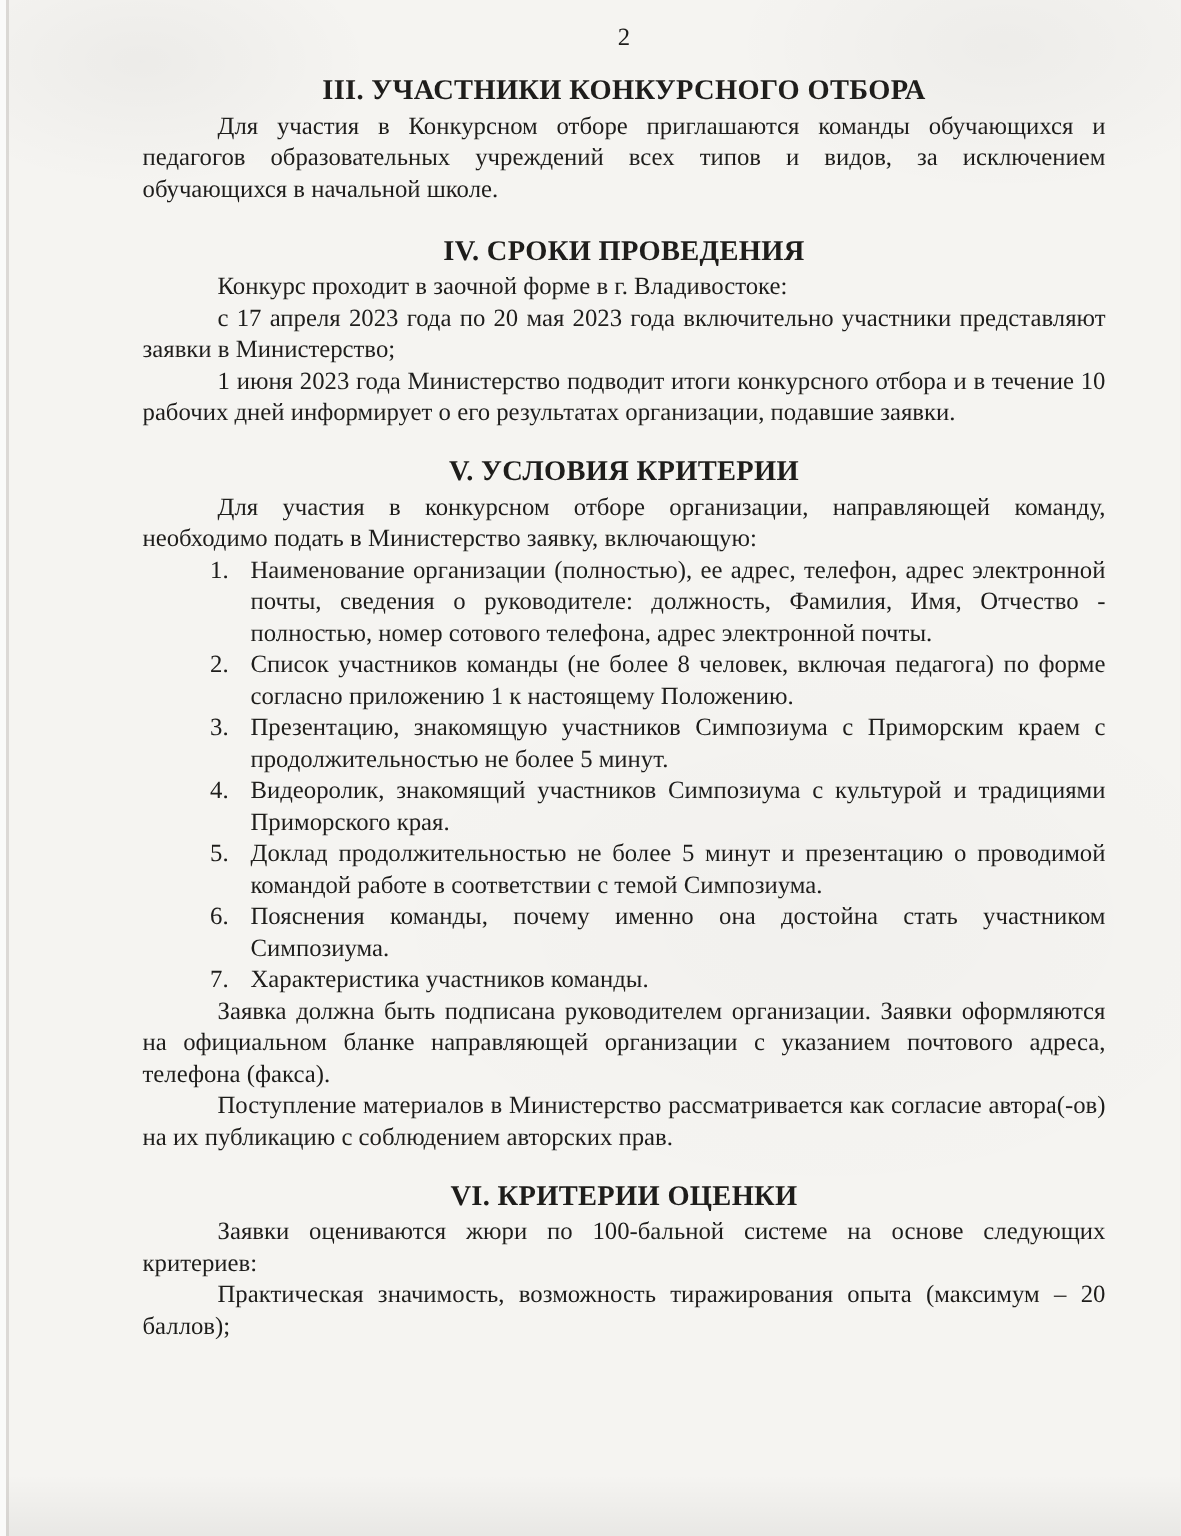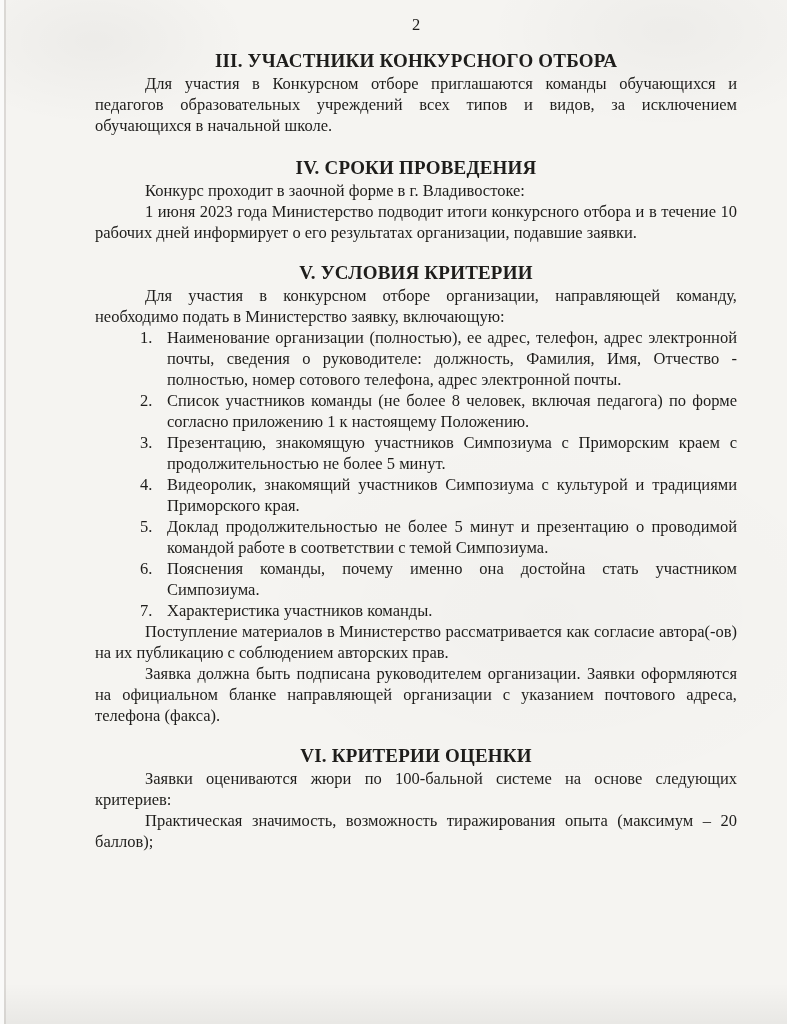--- a/index.html
+++ b/index.html
@@ -90,20 +90,21 @@
     <div class="page-number">2</div>
 
     <section>
       <h2 class="sec-heading mt-iii">III. УЧАСТНИКИ КОНКУРСНОГО ОТБОРА</h2>
       <p class="para">Для участия в Конкурсном отборе приглашаются команды обучающихся и педагогов образовательных учреждений всех типов и видов, за исключением обучающихся в начальной школе.</p>
     </section>
 
     <section>
       <h2 class="sec-heading mt-iv">IV. СРОКИ ПРОВЕДЕНИЯ</h2>
       <p class="para">Конкурс проходит в заочной форме в г. Владивостоке:</p>
+      <p class="para">с 17 апреля 2023 года по 20 мая 2023 года включительно участники представляют заявки в Министерство;</p>
       <p class="para">1 июня 2023 года Министерство подводит итоги конкурсного отбора и в течение 10 рабочих дней информирует о его результатах организации, подавшие заявки.</p>
     </section>
 
     <section>
       <h2 class="sec-heading mt-v">V. УСЛОВИЯ КРИТЕРИИ</h2>
       <p class="para">Для участия в конкурсном отборе организации, направляющей команду, необходимо подать в Министерство заявку, включающую:</p>
 
       <div class="num-list">
         <div class="list-item">
           <span class="num">1.</span>
@@ -128,22 +129,22 @@
         <div class="list-item">
           <span class="num">6.</span>
           <span class="item-text">Пояснения команды, почему именно она достойна стать участником Симпозиума.</span>
         </div>
         <div class="list-item">
           <span class="num">7.</span>
           <span class="item-text">Характеристика участников команды.</span>
         </div>
       </div>
 
+      <p class="para">Заявка должна быть подписана руководителем организации. Заявки оформляются на официальном бланке направляющей организации с указанием почтового адреса, телефона (факса).</p>
       <p class="para">Поступление материалов в Министерство рассматривается как согласие автора(-ов) на их публикацию с соблюдением авторских прав.</p>
-      <p class="para">Заявка должна быть подписана руководителем организации. Заявки оформляются на официальном бланке направляющей организации с указанием почтового адреса, телефона (факса).</p>
     </section>
 
     <section>
       <h2 class="sec-heading mt-vi">VI. КРИТЕРИИ ОЦЕНКИ</h2>
       <p class="para">Заявки оцениваются жюри по 100-бальной системе на основе следующих критериев:</p>
       <p class="para">Практическая значимость, возможность тиражирования опыта (максимум – 20 баллов);</p>
     </section>
 
   </div>
 </div>

